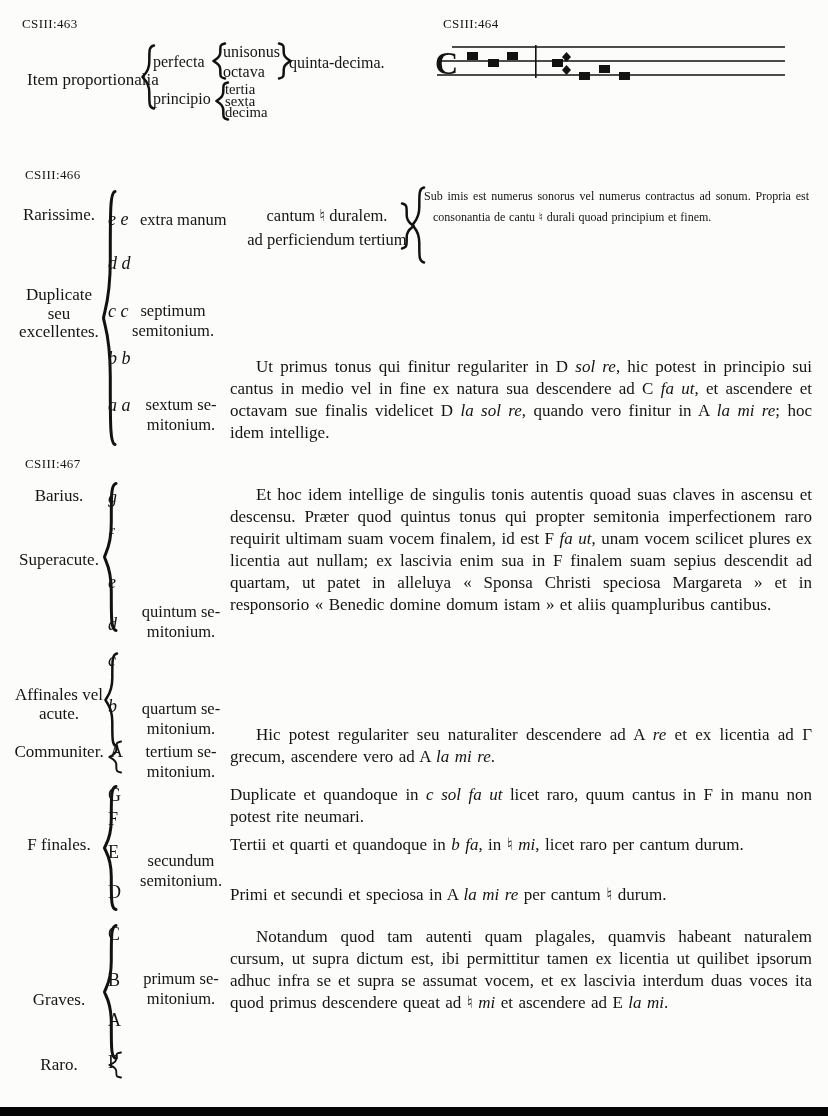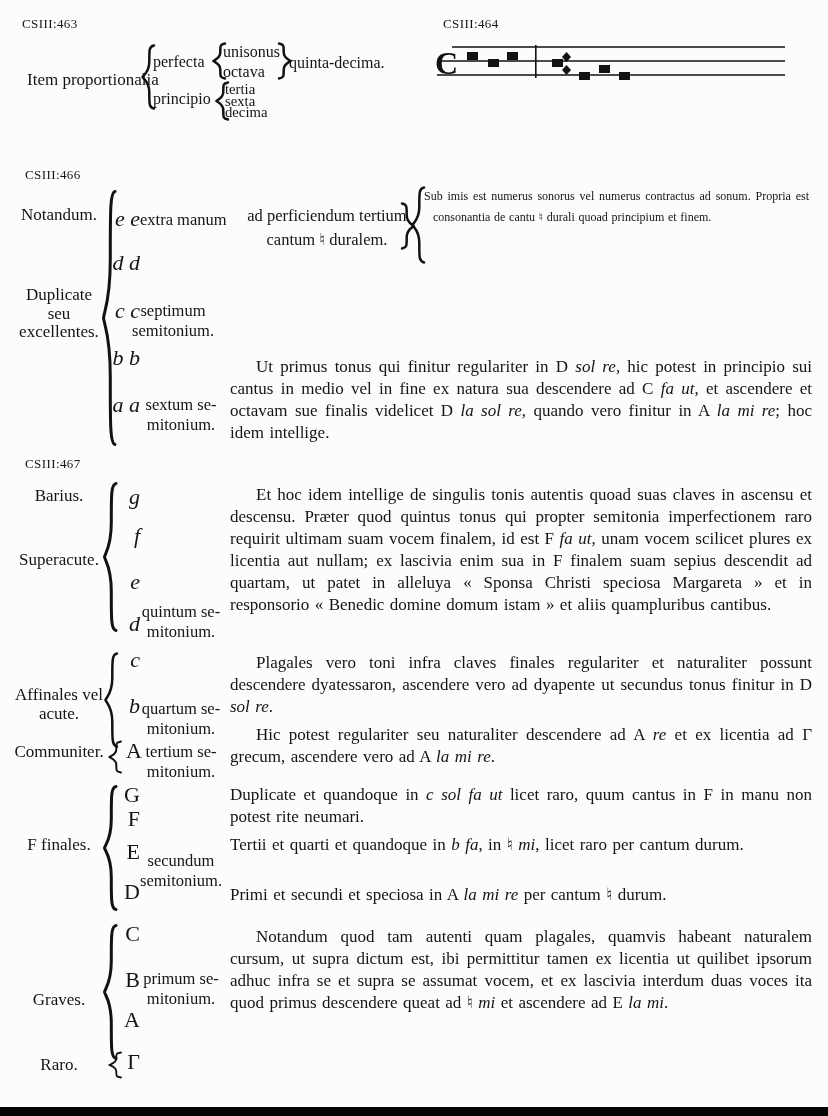--- a/index.html
+++ b/index.html
@@ -2,21 +2,21 @@
 <html><head>
 <meta charset="utf-8">
 <style>
   html,body{margin:0;padding:0}
   body{background:#e9e9e9}
   #page{position:relative;width:828px;height:1116px;margin:0 auto;background:#fcfcfa;
         font-family:"Liberation Serif","DejaVu Serif","DejaVu Sans",serif;color:#141414;overflow:hidden}
   .abs{position:absolute}
   .ref{font-size:13px;letter-spacing:.4px}
   .it{font-style:italic}
-  .letter{font-size:22px;line-height:18px;width:32px;text-align:right}
+  .letter{font-size:18px;line-height:18px;width:32px;text-align:left}
   .lbl{font-size:17px;line-height:18.5px;width:102px;text-align:center}
   .pr{font-size:16px;line-height:17px}
   .pri{font-size:14.7px;line-height:12px}
   .par{width:582px;font-size:17px;line-height:22px;text-align:justify;word-spacing:.07em}
   .ind{text-indent:26px}
   .semi{width:90px;font-size:16.5px;line-height:19.5px;text-align:center}
   .subimis{width:376px;font-size:12px;line-height:21px;text-align:justify;padding-left:9px;text-indent:-9px;word-spacing:.06em}
   .adperf{width:160px;font-size:16.5px;line-height:23.5px;text-align:center}
   .extman{font-size:16.5px}
   .bottom-bar{left:0;top:1107px;width:828px;height:9px;background:#050505}
@@ -64,30 +64,30 @@
       <path d="M131.5 12L136 17L131.5 22L127 17Z" fill="#121212"></path>
       <path d="M131.5 25L136 30L131.5 35L127 30Z" fill="#121212"></path>
       <rect x="144" y="32" width="11" height="8" fill="#121212"></rect>
       <rect x="164" y="25" width="11" height="8" fill="#121212"></rect>
       <rect x="184" y="32" width="11" height="8" fill="#121212"></rect>
       <text x="0" y="34" font-size="32" font-weight="bold" font-family="&quot;Liberation Serif&quot;, serif" fill="#121212">C</text>
     </svg>
 
   <div class="abs ref" style="left:25px;top:167px">CSIII:466</div>
 
-  <div class="abs lbl" style="left:8px;top:206px">Notandum.</div>
+  <div class="abs lbl" style="left:8px;top:206px">Rarissime.</div>
   <svg class="abs brace" style="left:102px;top:190px;width:16px;height:256px" viewBox="0 0 16 256">
       <path d="M13 1.5 C8 2.5 8.3 23.04 8.3 69.12 C8.3 110.08 2.5 120.32 1.5 128 C2.5 135.68 8.3 145.92 8.3 186.88 C8.3 232.96 8 253.5 13 254.5" fill="none" stroke="#121212" stroke-width="3" stroke-linecap="round"></path>
     </svg>
 
   <div class="abs letter it" style="left:108px;top:210px">e e</div>
   <div class="abs extman" style="left:140px;top:210px">extra manum</div>
   <div class="abs adperf" style="left:247px;top:204px">
+    <div>cantum ♮ duralem.</div>
     <div>ad perficiendum tertium</div>
-    <div>cantum ♮ duralem.</div>
   </div>
   <svg class="abs brace" style="left:399px;top:202px;width:16px;height:48px" viewBox="0 0 16 48">
       <path d="M13 1.5 C8 2.5 8.3 4.32 8.3 12.96 C8.3 20.64 2.5 22.56 1.5 24 C2.5 25.44 8.3 27.36 8.3 35.04 C8.3 43.68 8 45.5 13 46.5" fill="none" stroke="#121212" stroke-width="2.5" stroke-linecap="round" transform="translate(16,0) scale(-1,1)"></path>
     </svg>
   <svg class="abs brace" style="left:411px;top:186px;width:16px;height:78px" viewBox="0 0 16 78">
       <path d="M13 1.5 C8 2.5 8.3 7.02 8.3 21.060000000000002 C8.3 33.54 2.5 36.66 1.5 39 C2.5 41.34 8.3 44.459999999999994 8.3 56.94 C8.3 70.98 8 75.5 13 76.5" fill="none" stroke="#121212" stroke-width="2.5" stroke-linecap="round"></path>
     </svg>
   <div class="abs subimis" style="left:424px;top:186px"><span>Sub imis est numerus sonorus vel numerus contractus ad sonum. Propria est consonantia de cantu ♮ durali quoad principium et finem.</span></div>
 
   <div class="abs letter it" style="left:108px;top:254px">d d</div>
@@ -133,21 +133,20 @@
     <div>acute.</div>
   </div>
   <svg class="abs brace" style="left:104px;top:652px;width:16px;height:96px" viewBox="0 0 16 96">
       <path d="M13 1.5 C8 2.5 8.3 8.64 8.3 25.92 C8.3 41.28 2.5 45.12 1.5 48 C2.5 50.88 8.3 54.72 8.3 70.08 C8.3 87.36 8 93.5 13 94.5" fill="none" stroke="#121212" stroke-width="2.5" stroke-linecap="round"></path>
     </svg>
   <div class="abs letter it" style="left:108px;top:697px">b</div>
   <div class="abs semi" style="left:136px;top:699px">
     <div>quartum se-</div>
     <div>mitonium.</div>
   </div>
-  <div class="abs par ind" style="left:230px;top:652px"><span>Plagales vero toni infra claves finales regulariter et naturaliter possunt descendere dyatessaron, ascendere vero ad dyapente ut secundus tonus finitur in D </span><span class="it">sol re</span><span>.</span></div>
 
   <div class="abs lbl" style="left:8px;top:743px">Communiter.</div>
   <svg class="abs brace" style="left:108px;top:740px;width:16px;height:34px" viewBox="0 0 16 34">
       <path d="M13 1.5 C8 2.5 8.3 3.06 8.3 9.18 C8.3 14.62 2.5 15.979999999999999 1.5 17 C2.5 18.02 8.3 19.38 8.3 24.82 C8.3 30.94 8 31.5 13 32.5" fill="none" stroke="#121212" stroke-width="2" stroke-linecap="round"></path>
     </svg>
   <div class="abs letter" style="left:110px;top:742px">A</div>
   <div class="abs semi" style="left:136px;top:742px">
     <div>tertium se-</div>
     <div>mitonium.</div>
   </div>

